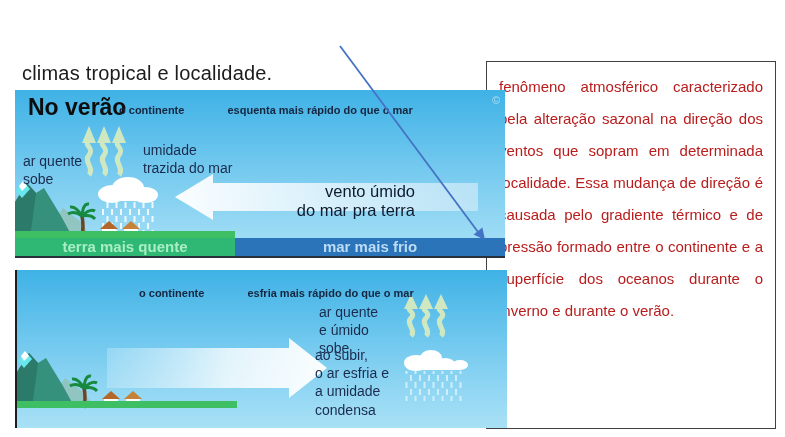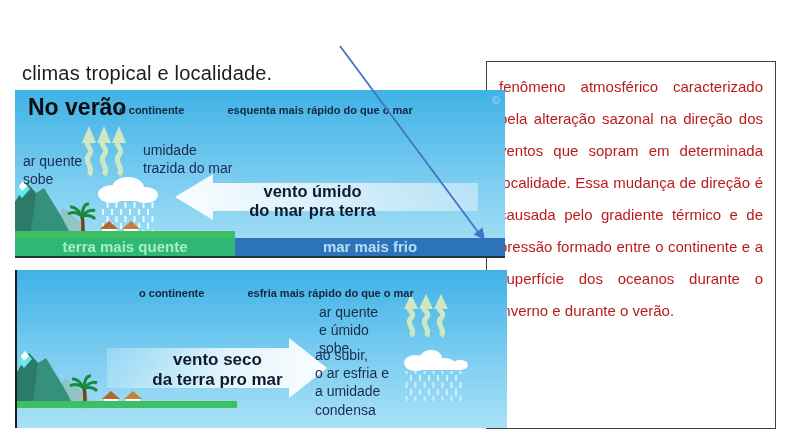--- a/index.html
+++ b/index.html
@@ -25,21 +25,21 @@
   .panel svg.art{position:absolute;left:0;top:0;}
   .panel h2{position:absolute;margin:0;font-size:23px;font-weight:800;color:#0d0d0d;z-index:3;}
   .summer h2{left:13px;top:4px;}
   .winter h2{left:14px;top:7px;}
   .sub{position:absolute;font-size:11px;font-weight:bold;color:#15253f;z-index:3;}
   .summer .sub{left:104px;top:14px;}
   .winter .sub{left:122px;top:17px;}
   .sub .em{margin-left:40px;}
   .lbl{position:absolute;font-size:14px;font-weight:normal;color:#1b2b4d;text-align:left;
        white-space:pre-line;line-height:1.3;z-index:3;}
-  .windlbl{position:absolute;font-weight:bold;color:#0e1a2e;text-align:center;
+  .windlbl{position:absolute;font-weight:normal;color:#0e1a2e;text-align:right;
            white-space:pre-line;z-index:3;}
   .summer .windlbl{left:195px;top:92px;width:205px;font-size:16.5px;line-height:19px;}
   .winter .windlbl{left:103px;top:80px;width:195px;font-size:17px;line-height:20px;}
   .landstrip{position:absolute;left:0;width:220px;height:7px;background:#3fbf63;z-index:2;}
   .summer .landstrip{top:141px;}
   .winter .landstrip{top:131px;}
   .bars{position:absolute;left:0;right:0;bottom:0;display:flex;z-index:3;margin-top:9px;}
   .summer .bars{height:18px;}
   .winter .bars{height:20px;}
   .bar{font-weight:bold;text-align:center;font-size:15px;}
@@ -211,19 +211,17 @@
 
     <div class="sub"><span>o continente </span><span class="em">esfria</span><span> mais rápido do que o mar</span></div>
 
     <div class="lbl" style="left:302px;top:33px;width:88px;">ar quente
 e úmido
 sobe</div>
     <div class="lbl" style="left:298px;top:76px;width:94px;">ao subir,
 o ar esfria e
 a umidade
 condensa</div>
-    <div class="windlbl">vento seco
-da terra pro mar</div>
 
     <div class="landstrip"></div>
   </section>
 
 </div>
 
 </body></html>

